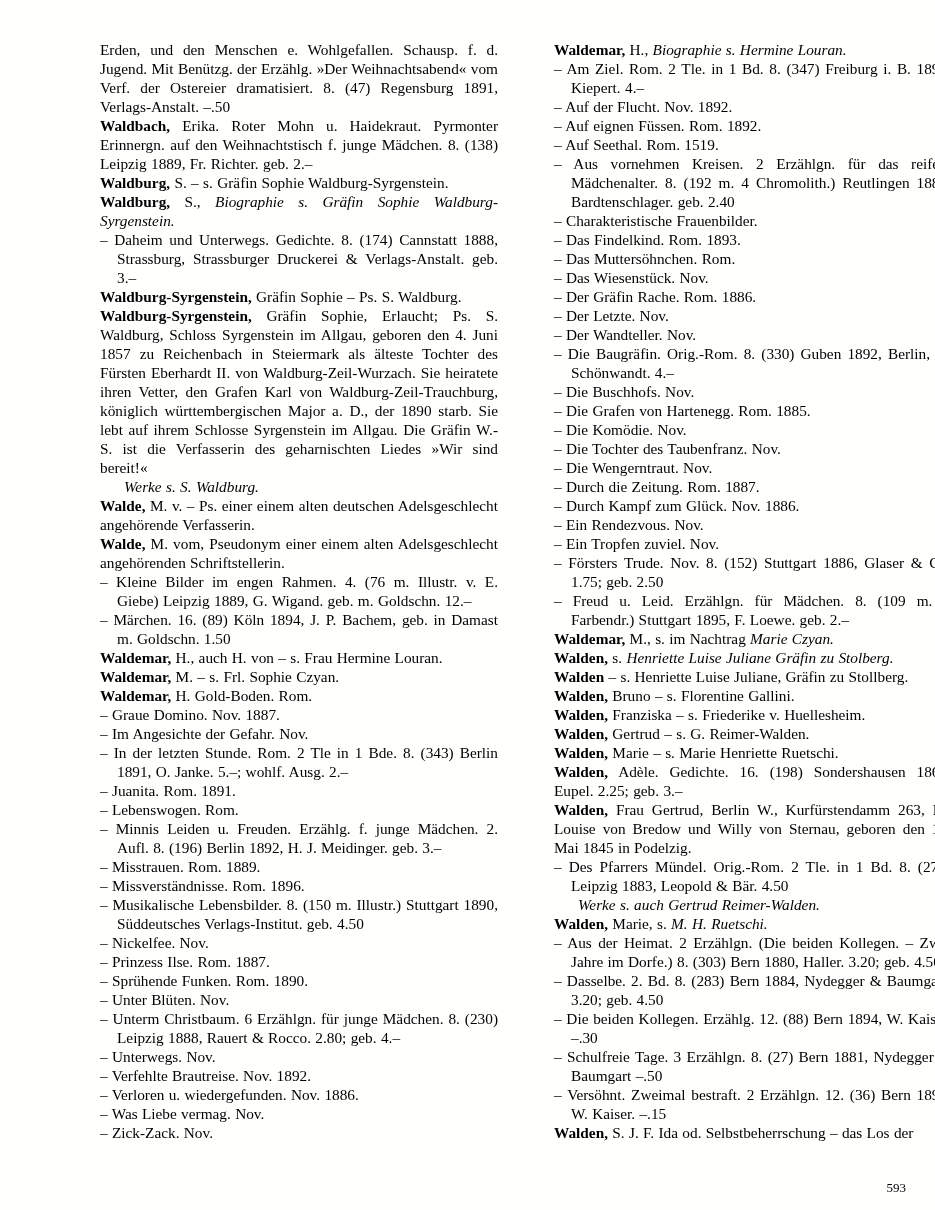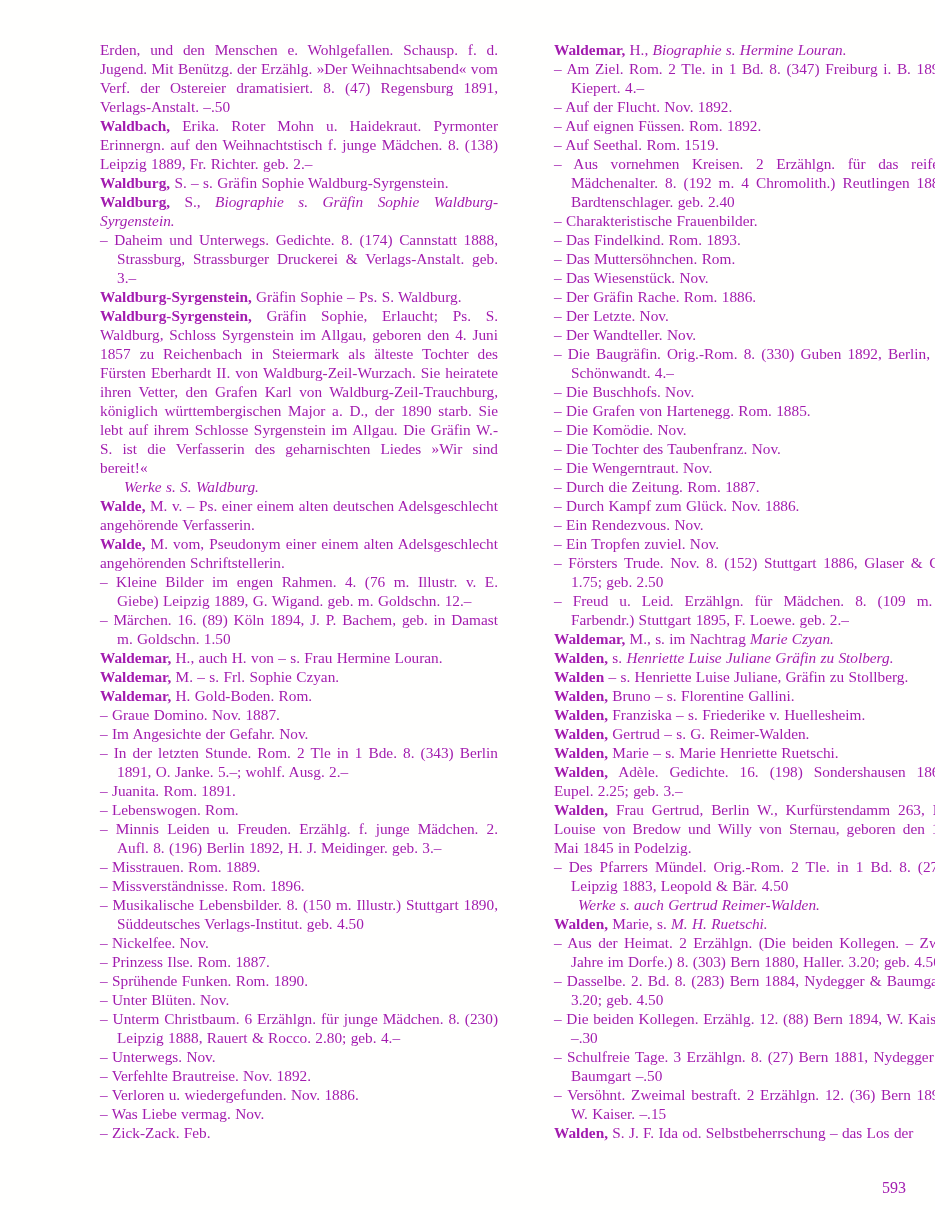--- a/index.html
+++ b/index.html
@@ -6,21 +6,21 @@
     margin: 0;
     padding: 0;
     background: #ffffff;
   }
   .page {
     position: relative;
     width: 935px;
     height: 1210px;
     background: #fffffe;
     font-family: "Liberation Serif", "DejaVu Serif", serif;
-    color: #a21caf;
+    color: #000000;
     overflow: hidden;
   }
   .column {
     position: absolute;
     top: 40px;
   }
   .column-left  { left: 100px; width: 398px; }
   .column-right { left: 511px; width: 397px; margin-left: 43px; }
   p.para {
     margin: 0;
@@ -38,21 +38,21 @@
     text-indent: 24px;
   }
   .bold   { font-weight: bold; }
   .italic { font-style: italic; }
   .page-number {
     position: absolute;
     left: 876px;
     top: 1180px;
     width: 30px;
     text-align: right;
-    font-size: 16px;
+    font-size: 13px;
     line-height: 16px;
   }
 </style>
 </head>
 <body>
 
 <div class="page">
   <div class="column column-left">
       <p class="para cont"><span>Erden, und den Menschen e. Wohlgefallen. Schausp. f. d. Jugend. Mit Benützg. der Erzählg. »Der Weihnachtsabend« vom Verf. der Ostereier dramatisiert. 8. (47) Regensburg 1891, Verlags-Anstalt. –.50</span></p>
       <p class="para entry"><span class="bold">Waldbach,</span><span> Erika. Roter Mohn u. Haidekraut. Pyrmonter Erinnergn. auf den Weihnachtstisch f. junge Mädchen. 8. (138) Leipzig 1889, Fr. Richter. geb. 2.–</span></p>
@@ -80,21 +80,21 @@
       <p class="para item"><span>– Musikalische Lebensbilder. 8. (150 m. Illustr.) Stuttgart 1890, Süddeutsches Verlags-Institut. geb. 4.50</span></p>
       <p class="para item"><span>– Nickelfee. Nov.</span></p>
       <p class="para item"><span>– Prinzess Ilse. Rom. 1887.</span></p>
       <p class="para item"><span>– Sprühende Funken. Rom. 1890.</span></p>
       <p class="para item"><span>– Unter Blüten. Nov.</span></p>
       <p class="para item"><span>– Unterm Christbaum. 6 Erzählgn. für junge Mädchen. 8. (230) Leipzig 1888, Rauert &amp; Rocco. 2.80; geb. 4.–</span></p>
       <p class="para item"><span>– Unterwegs. Nov.</span></p>
       <p class="para item"><span>– Verfehlte Brautreise. Nov. 1892.</span></p>
       <p class="para item"><span>– Verloren u. wiedergefunden. Nov. 1886.</span></p>
       <p class="para item"><span>– Was Liebe vermag. Nov.</span></p>
-      <p class="para item"><span>– Zick-Zack. Feb.</span></p>
+      <p class="para item"><span>– Zick-Zack. Nov.</span></p>
     </div>
   <div class="column column-right">
       <p class="para entry"><span class="bold">Waldemar,</span><span> H., </span><span class="italic">Biographie s. Hermine Louran.</span></p>
       <p class="para item"><span>– Am Ziel. Rom. 2 Tle. in 1 Bd. 8. (347) Freiburg i. B. 1890, Kiepert. 4.–</span></p>
       <p class="para item"><span>– Auf der Flucht. Nov. 1892.</span></p>
       <p class="para item"><span>– Auf eignen Füssen. Rom. 1892.</span></p>
       <p class="para item"><span>– Auf Seethal. Rom. 1519.</span></p>
       <p class="para item"><span>– Aus vornehmen Kreisen. 2 Erzählgn. für das reifere Mädchenalter. 8. (192 m. 4 Chromolith.) Reutlingen 1888, Bardtenschlager. geb. 2.40</span></p>
       <p class="para item"><span>– Charakteristische Frauenbilder.</span></p>
       <p class="para item"><span>– Das Findelkind. Rom. 1893.</span></p>

